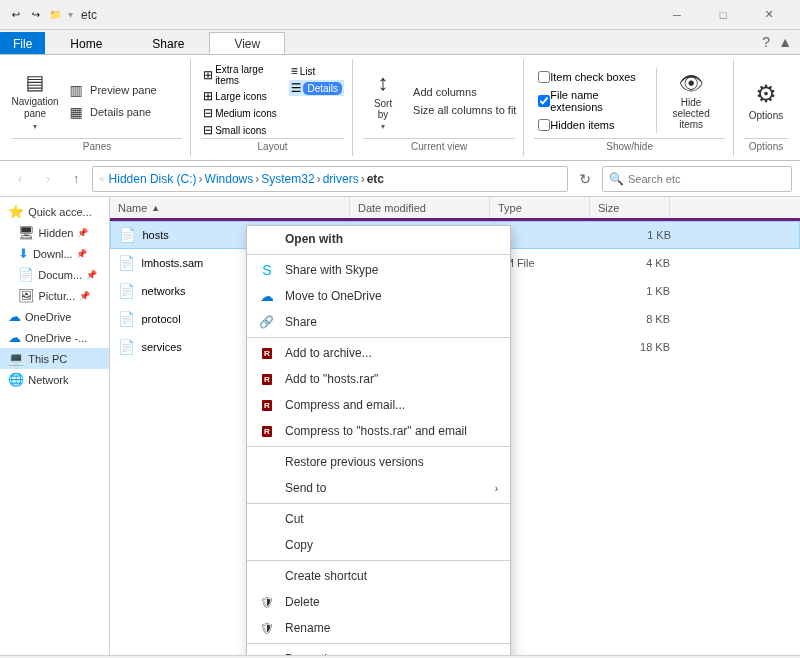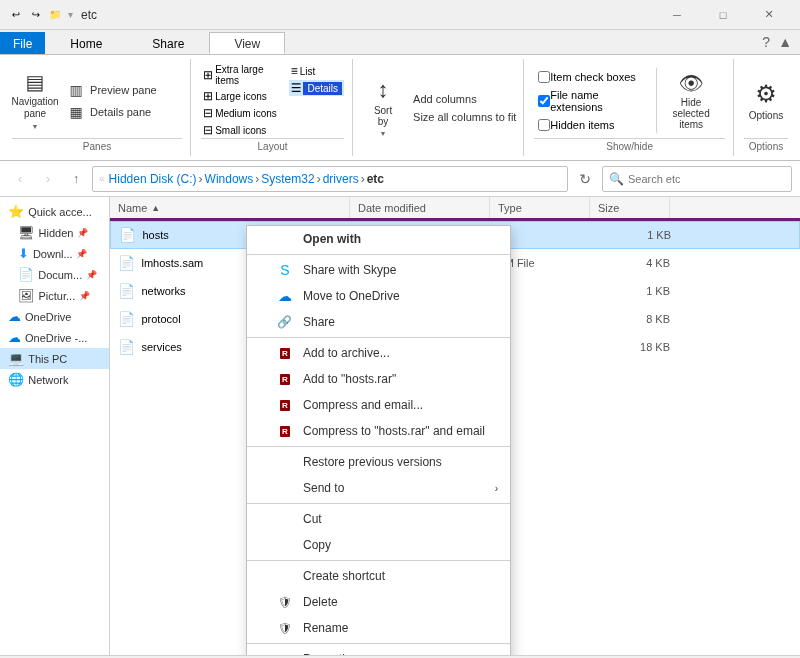--- a/index.html
+++ b/index.html
@@ -257,21 +257,20 @@
       font-size: 12px;
     }
     .ctx-item {
       display: flex;
       align-items: center;
       gap: 10px;
       padding: 5px 12px;
       cursor: pointer;
       color: #333;
       position: relative;
-      margin-left: 18px;
     }
     .ctx-item .ctx-icon { width: 16px; height: 16px; font-size: 13px; display: flex; align-items: center; justify-content: center; flex-shrink: 0; }
     .ctx-separator { height: 1px; background: #d0d0d0; margin: 2px 0; }
     .ctx-arrow { margin-left: auto; font-size: 10px; }
     .ctx-item.bold { font-weight: 700; }
     .ctx-item .rar-icon { background: #8B0000; color: white; font-size: 8px; padding: 1px 2px; border-radius: 1px; font-weight: bold; }
 
     
     .status-bar {
       height: 22px;
@@ -287,21 +286,21 @@
     .rg-panes { min-width: 90px; }
     .rg-layout { min-width: 160px; }
     .rg-current { min-width: 140px; }
     .rg-showhide { min-width: 180px; }
     .rg-options { min-width: 60px; }
 
     .layout-options { display: flex; flex-direction: column; gap: 1px; }
     .layout-row { display: flex; gap: 2px; align-items: center; font-size: 10px; cursor: pointer; padding: 1px 2px; }
     .layout-row .icon { font-size: 12px; }
     .layout-row.active-layout { background: #cce8ff; }
-    .details-active { background: #1d4ed8; color: white; padding: 1px 4px; border-radius: 0; }
+    .details-active { background: #3b82f6; color: white; padding: 1px 4px; border-radius: 5px; }
 
     .dropdown-arrow { font-size: 8px; color: #666; }
   </style>
 </head>
 <body>
 
 <div class="title-bar">
   <div class="title-bar-icons">
     <span class="title-icon">↩</span>
     <span class="title-icon">↪</span>
@@ -395,20 +394,21 @@
         <div class="ribbon-small-items">
           <div class="ribbon-small-btn">
             <span>Add columns</span>
           </div>
           <div class="ribbon-small-btn">
             <span>Size all
 columns to fit</span>
           </div>
         </div>
       </div>
+      <div class="ribbon-group-label">Current view</div>
     </div>
 
     <div class="ribbon-group rg-showhide">
       <div class="ribbon-items">
         <div class="ribbon-small-items">
           <div class="checkbox-item">
             <input type="checkbox" style="">
             <span>Item check boxes</span>
           </div>
           <div class="checkbox-item">

